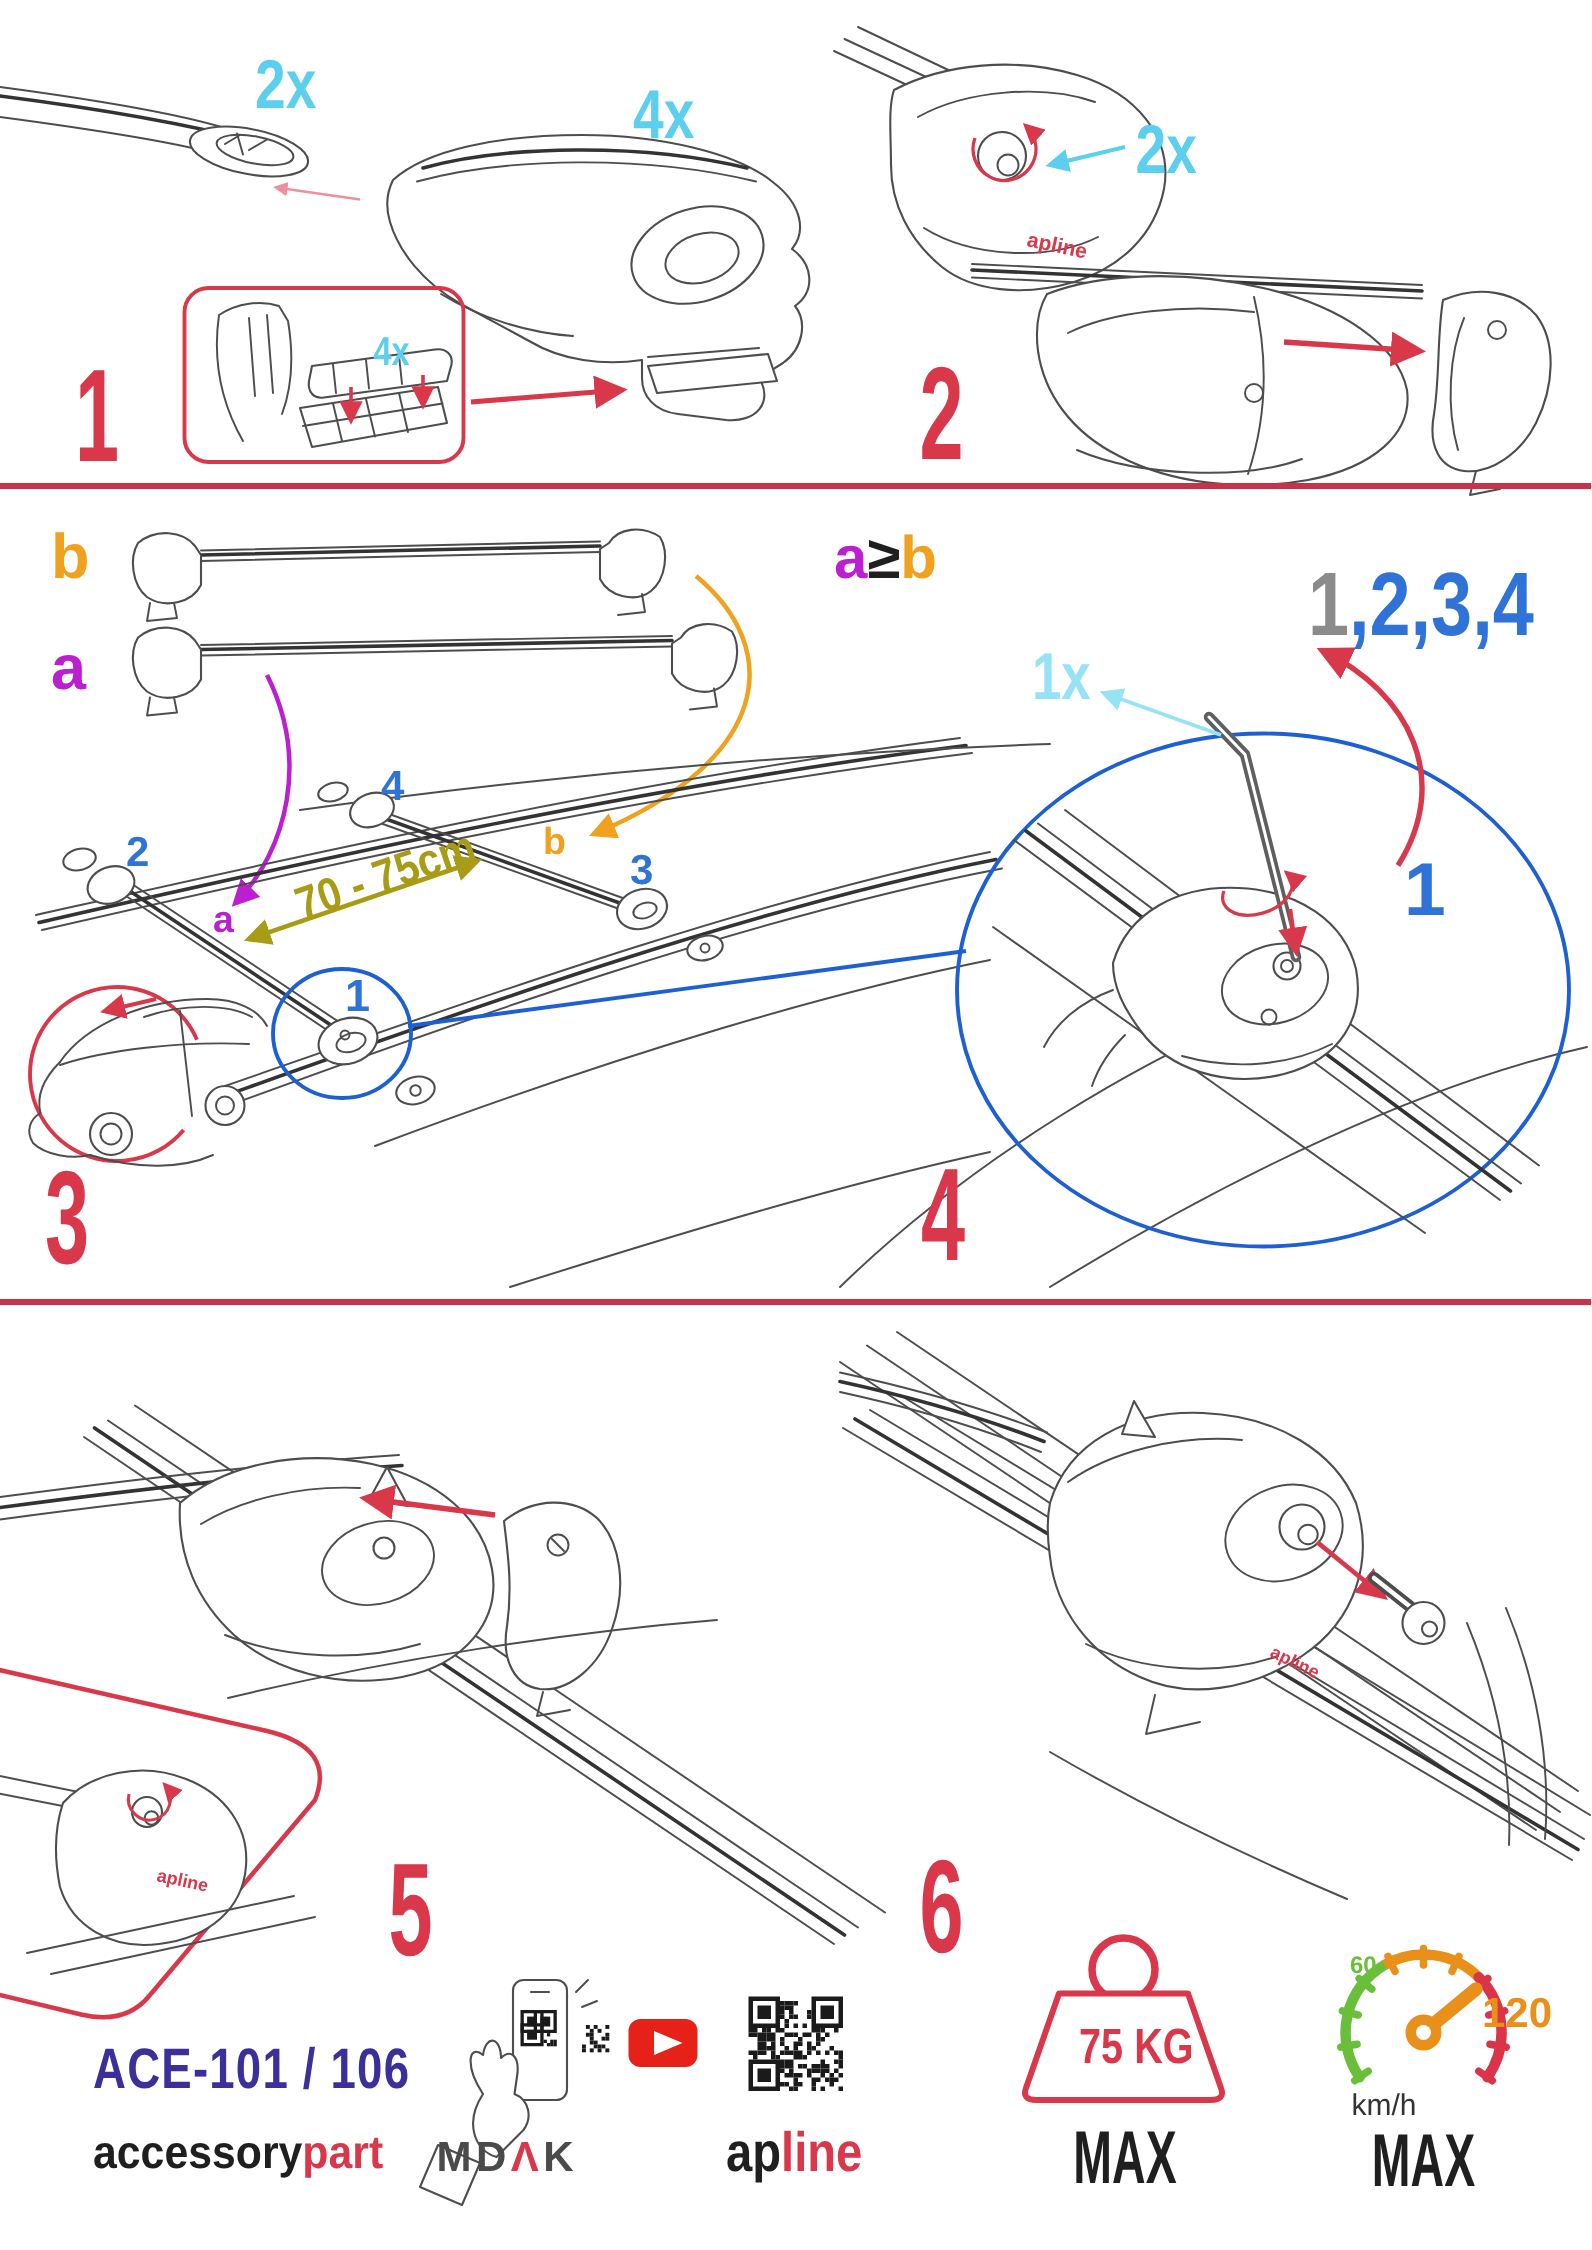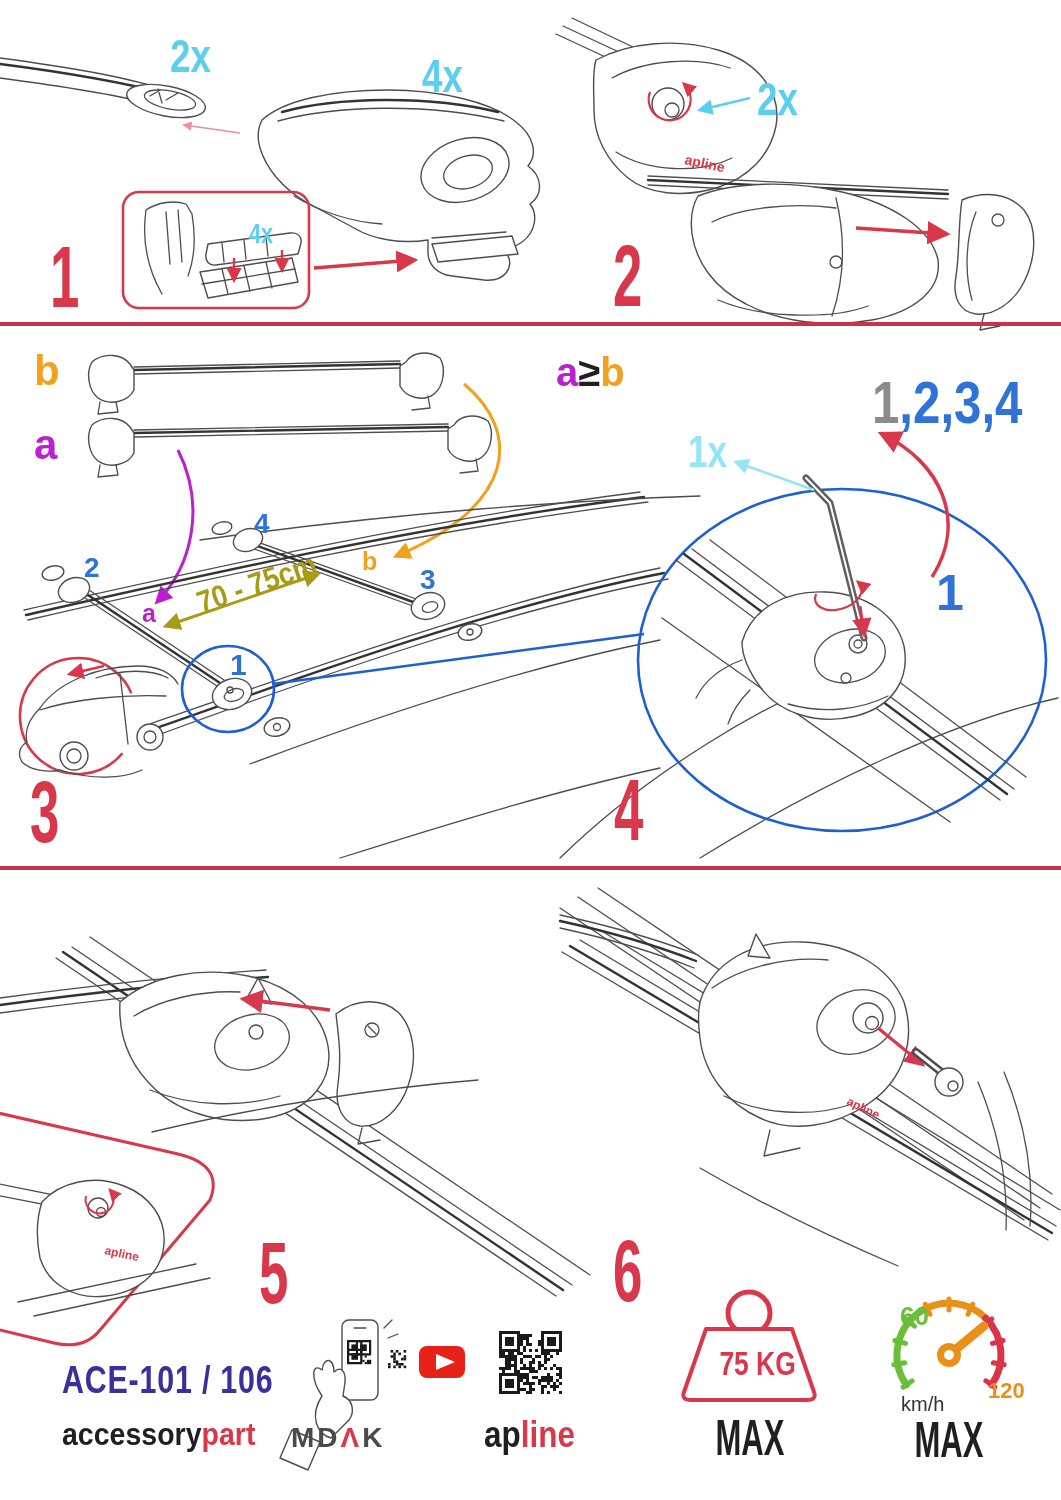--- a/index.html
+++ b/index.html
@@ -479,18 +479,18 @@
 <div class="stepnum" style="left:613px;top:1237px">6</div>
 
 <div class="lbl indigoc" style="left:62px;top:1361px;font-size:38px;letter-spacing:1px;transform:scaleX(.8);transform-origin:0 0">ACE-101 / 106</div>
 <div class="lbl" style="left:62px;top:1419px;font-size:31px;transform:scaleX(.92);transform-origin:0 0;font-weight:600"><span class="darkc">accessory</span><span class="redc">part</span></div>
 <div class="lbl" style="left:291px;top:1424px;font-size:28px;letter-spacing:3px;color:#4a4a4a"><span>MD</span><span class="redc">Λ</span><span>K</span></div>
 <div class="lbl" style="left:406px;top:1509px;font-size:31px;font-weight:normal;color:#4a4a4a"><span>ip</span><span class="redc">qi</span></div>
 <div class="lbl" style="left:484px;top:1416px;font-size:37px;font-weight:600;transform:scaleX(.85);transform-origin:0 0"><span class="darkc">ap</span><span class="redc">line</span></div>
 
 <div class="lbl redc" style="left:711px;top:1347px;width:84px;text-align:center;font-size:33px;transform:scaleX(.8)">75 KG</div>
 <div class="lbl darkc" style="left:690px;top:1413px;width:120px;text-align:center;font-size:50px;transform:scaleX(.62)">MAX</div>
-<div class="lbl greenc" style="left:900px;top:1303px;font-size:26px">60</div>
-<div class="lbl gorangec" style="left:988px;top:1380px;font-size:22px">120</div>
+<div class="lbl greenc" style="left:900px;top:1303px;font-size:16px">60</div>
+<div class="lbl gorangec" style="left:988px;top:1328px;font-size:28px">120</div>
 <div class="lbl" style="left:901px;top:1394px;width:96px;text-align:left;font-size:20px;color:#333;font-weight:normal">km/h</div>
 <div class="lbl darkc" style="left:887px;top:1415px;width:124px;text-align:center;font-size:50px;transform:scaleX(.62)">MAX</div>
 
 </div>
 
 </body></html>

